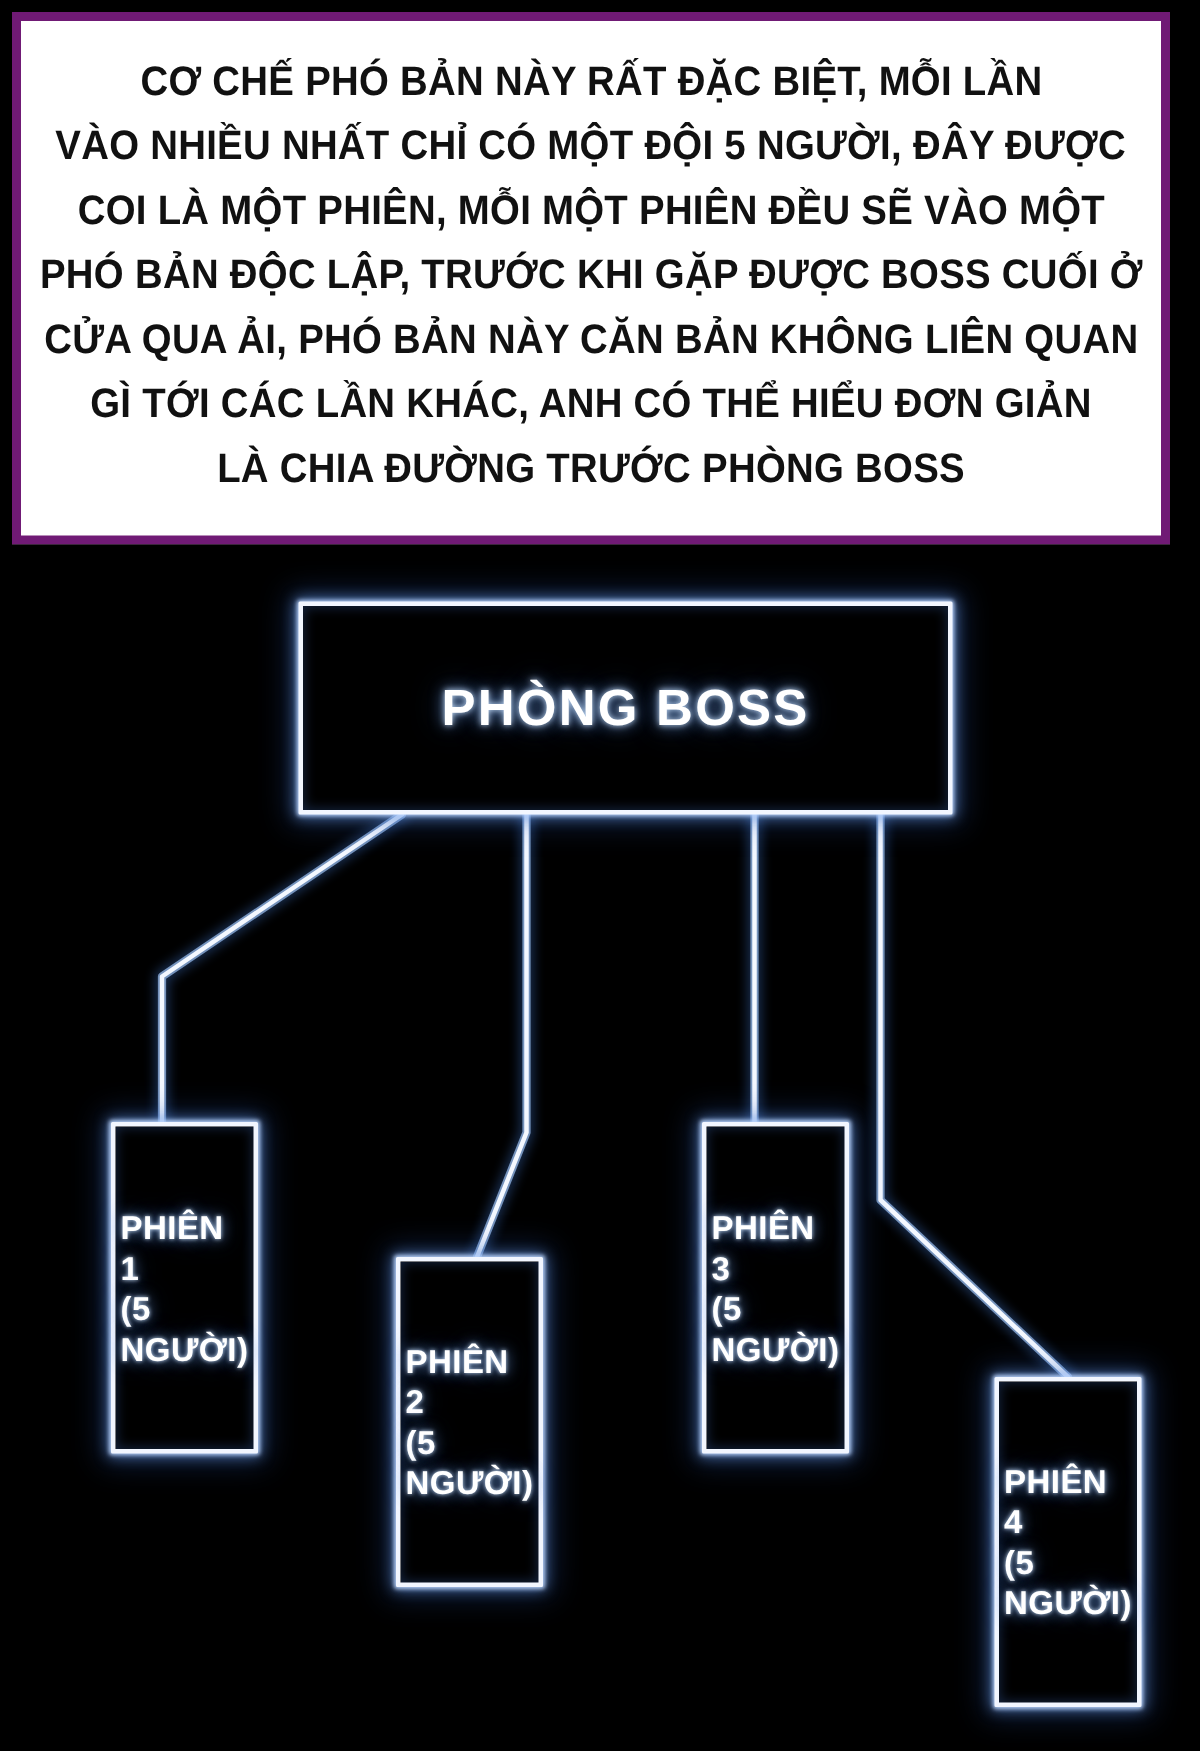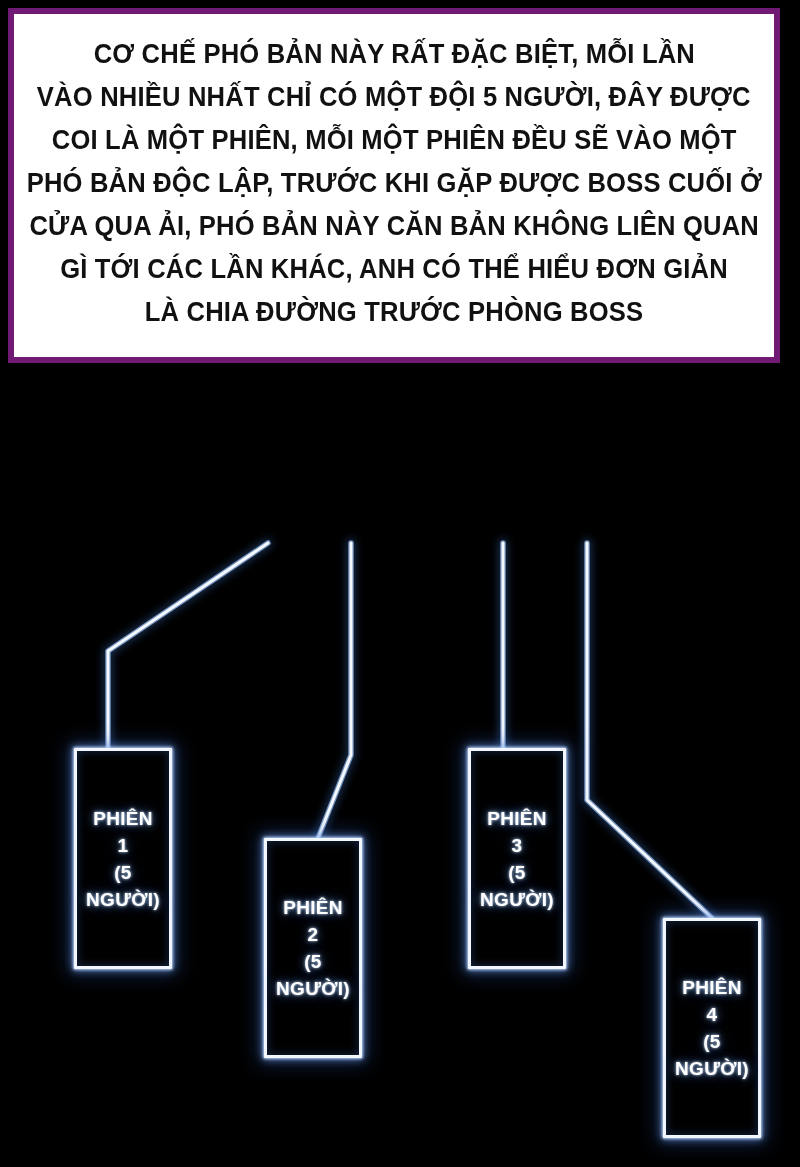--- a/index.html
+++ b/index.html
@@ -101,23 +101,23 @@
   }
   #session-box-1 { left: 74px;  top: 385px; height: 221px; }
   #session-box-2 { left: 264px; top: 475px; height: 220px; }
   #session-box-3 { left: 468px; top: 385px; height: 221px; }
   #session-box-4 { left: 663px; top: 555px; height: 220px; }
 
   .session-label {
     color: #ffffff;
     font-family: "Liberation Sans Narrow", "Liberation Sans", sans-serif;
     font-weight: 700;
-    font-size: 19px;
+    font-size: 22px;
     line-height: 27px;
-    text-align: center;
+    text-align: left;
     letter-spacing: 0.3px;
     text-shadow:
       0 0 3px rgba(205,228,255,0.95),
       0 0 9px rgba(120,170,240,0.7),
       0 0 18px rgba(55,105,200,0.45);
   }
   .session-label .lbl-line { display: block; white-space: nowrap; }
 
   
   #connectors {
@@ -190,20 +190,23 @@
         <path class="conn-core" d="M 503 180 L 503 385"></path>
       </g>
 
       <g>
         <path class="conn-glow" d="M 587 180 L 587 437 L 712 555"></path>
         <path class="conn-mid" d="M 587 180 L 587 437 L 712 555"></path>
         <path class="conn-core" d="M 587 180 L 587 437 L 712 555"></path>
       </g>
     </svg>
 
+    <div class="neon-box" id="boss-box">
+      <span class="boss-label">PHÒNG BOSS</span>
+    </div>
 
     <div class="neon-box session-box" id="session-box-1">
       <span class="session-label">
         <span class="lbl-line">PHIÊN</span>
         <span class="lbl-line">1</span>
         <span class="lbl-line">(5</span>
         <span class="lbl-line">NGƯỜI)</span>
       </span>
     </div>
 

